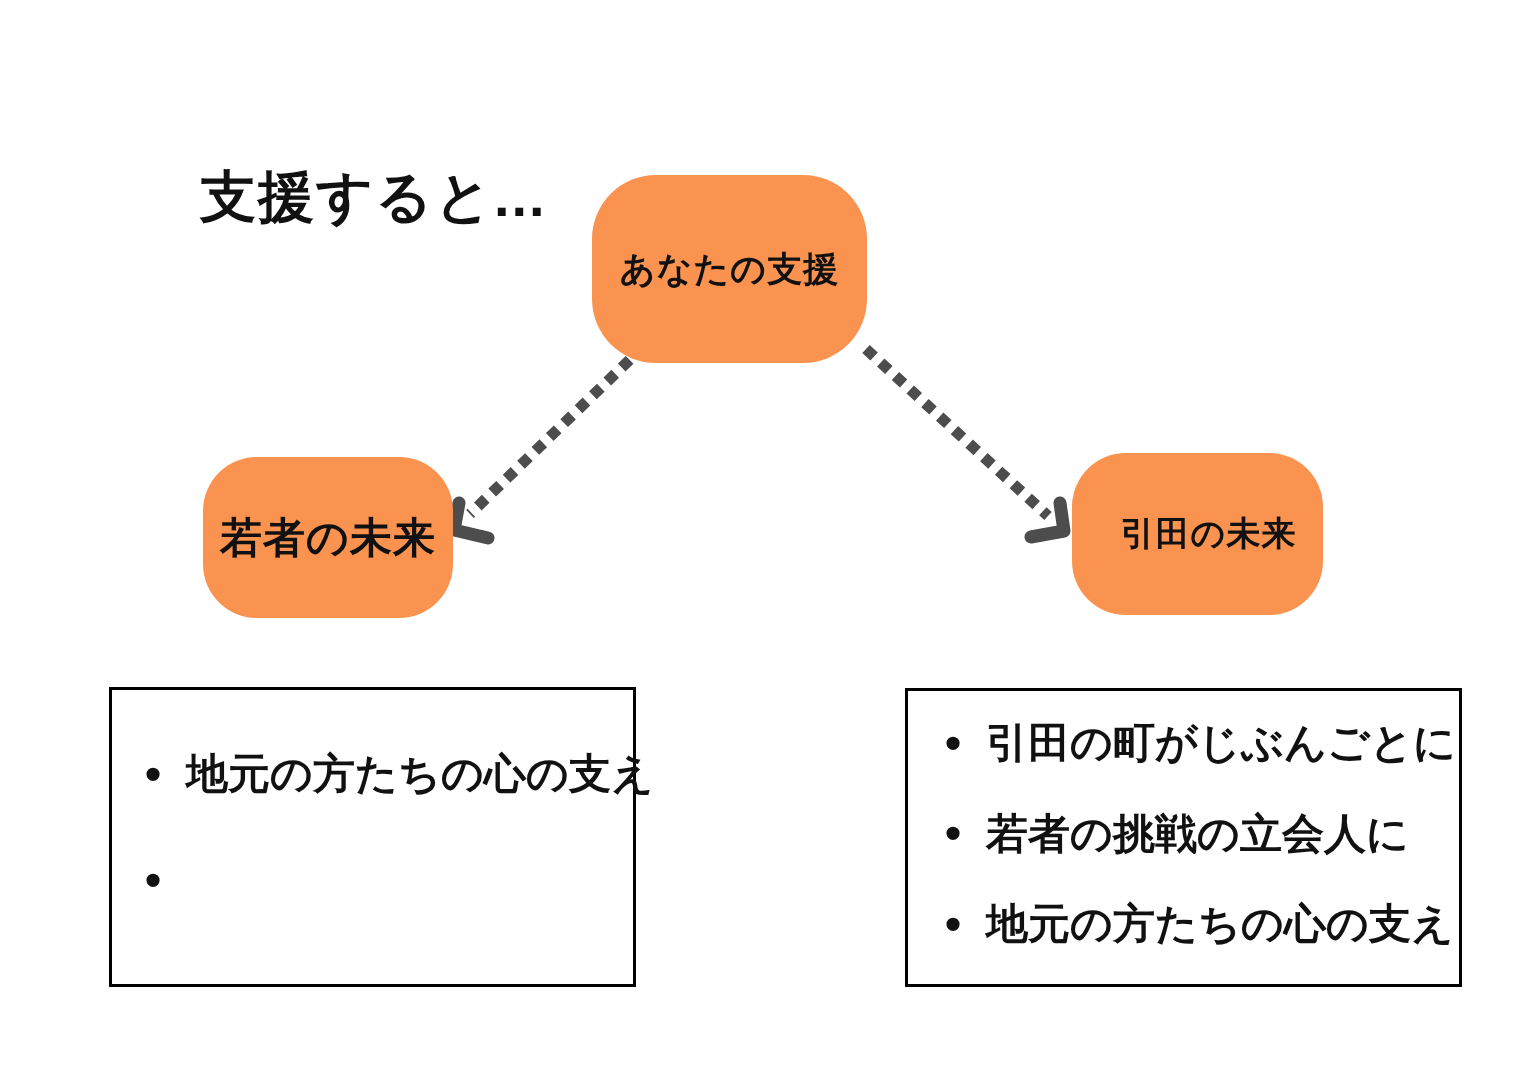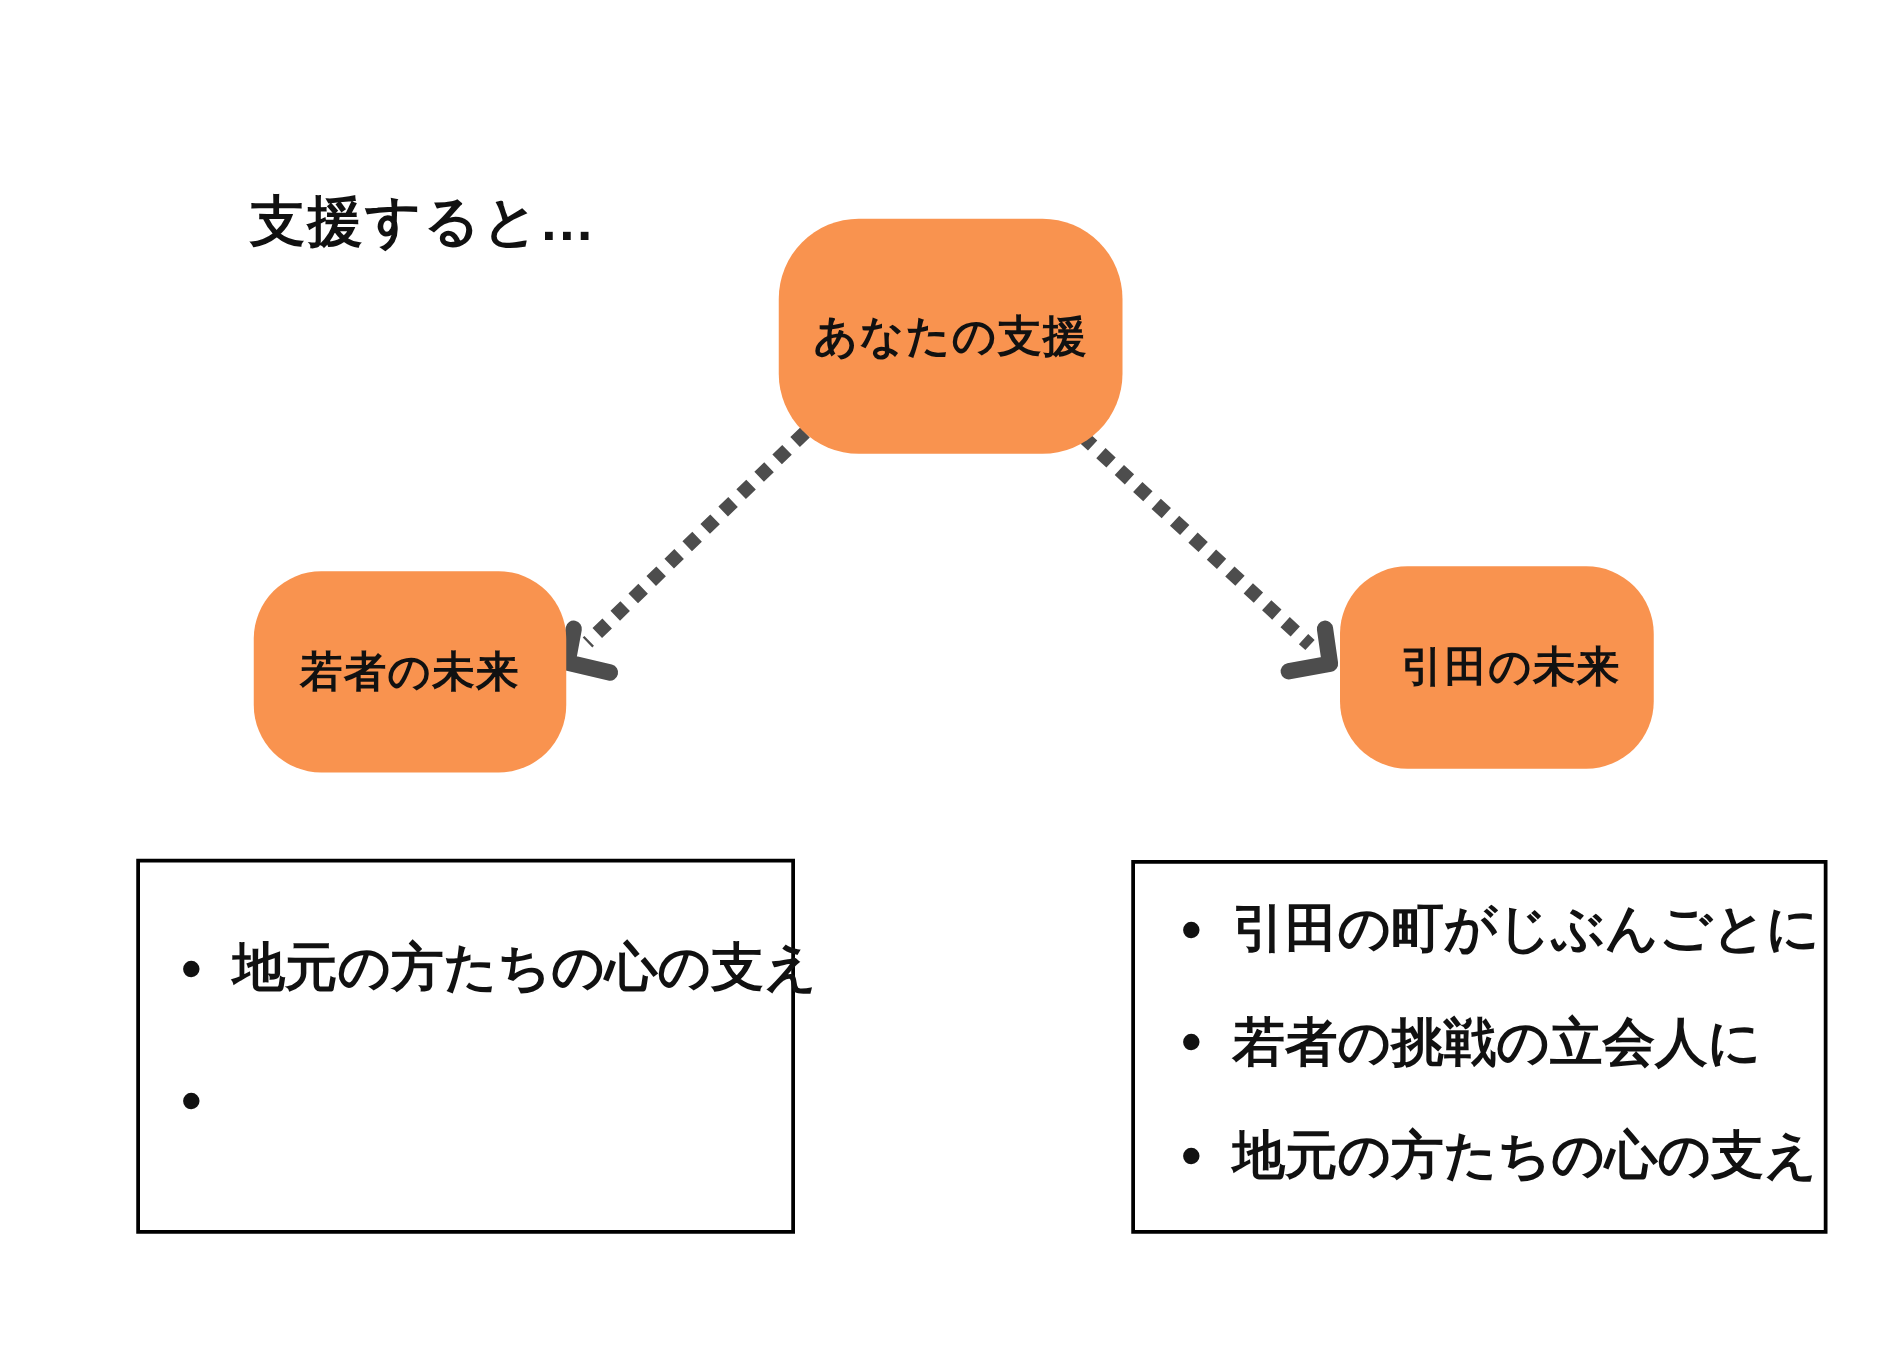--- a/index.html
+++ b/index.html
@@ -12,22 +12,22 @@
     width: 1521px;
     height: 1076px;
     background: #ffffff;
     overflow: hidden;
     font-family: "Liberation Sans", "DejaVu Sans", sans-serif;
     color: #111111;
   }
   .page-title {
     position: absolute;
     left: 200px;
-    top: 148px;
-    font-size: 44px;
+    top: 160px;
+    font-size: 56px;
     font-weight: 700;
     letter-spacing: 2px;
     color: #111111;
     white-space: nowrap;
   }
   .arrows-layer {
     position: absolute;
     left: 0;
     top: 0;
     width: 1521px;
@@ -43,35 +43,35 @@
     justify-content: center;
     text-align: center;
   }
   .node-label {
     font-weight: 700;
     color: #111111;
     white-space: nowrap;
     letter-spacing: 1px;
   }
   .node-top {
-    left: 623px;
+    left: 592px;
     top: 175px;
     width: 275px;
     height: 188px;
     border-radius: 64px;
   }
   .node-top .node-label { font-size: 35px; }
   .node-left {
     left: 203px;
     top: 457px;
     width: 250px;
     height: 161px;
     border-radius: 54px;
   }
-  .node-left .node-label { font-size: 34px; }
+  .node-left .node-label { font-size: 42px; }
   .node-right {
     left: 1072px;
     top: 453px;
     width: 251px;
     height: 162px;
     border-radius: 54px;
   }
   .node-right .node-label { font-size: 34px; margin-left: 22px; }
   .detail-box {
     position: absolute;

